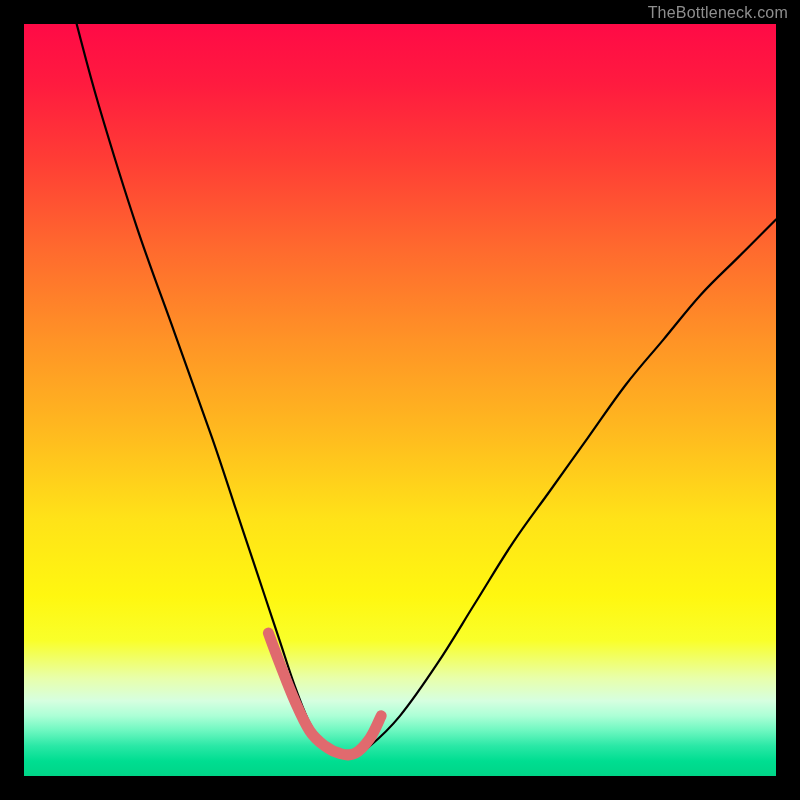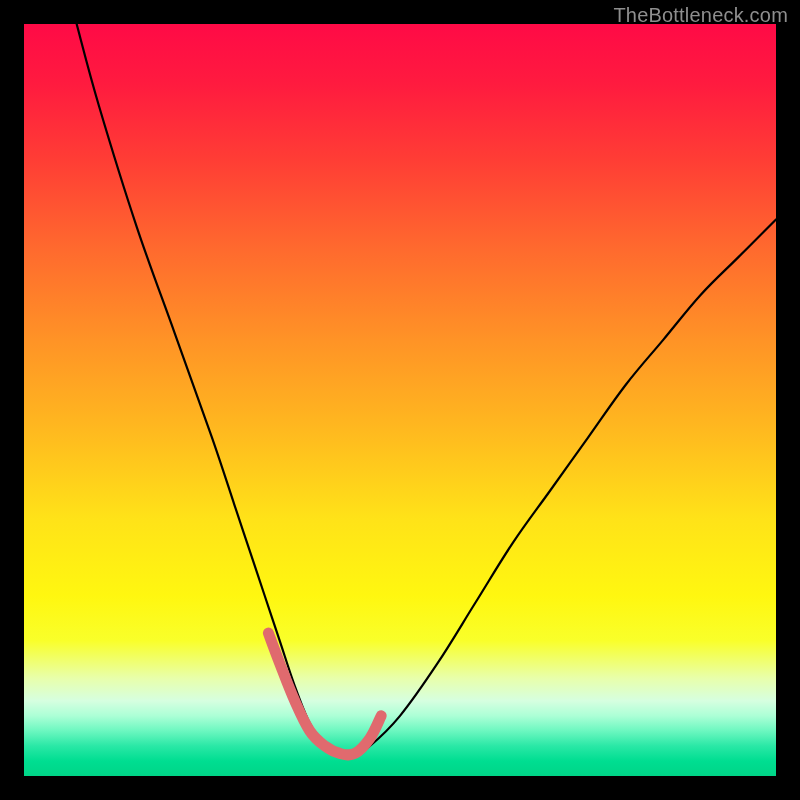--- a/index.html
+++ b/index.html
@@ -49,21 +49,21 @@
   }
   svg.curves {
     position: absolute;
     inset: 0;
   }
   .watermark {
     position: absolute;
     top: 4px;
     right: 12px;
     font-family: Arial, Helvetica, sans-serif;
-    font-size: 20px;
+    font-size: 16px;
     color: #8e8e8e;
     letter-spacing: 0.2px;
     user-select: none;
   }
 </style>
 </head>
 <body>
 
 <div class="stage">
 

